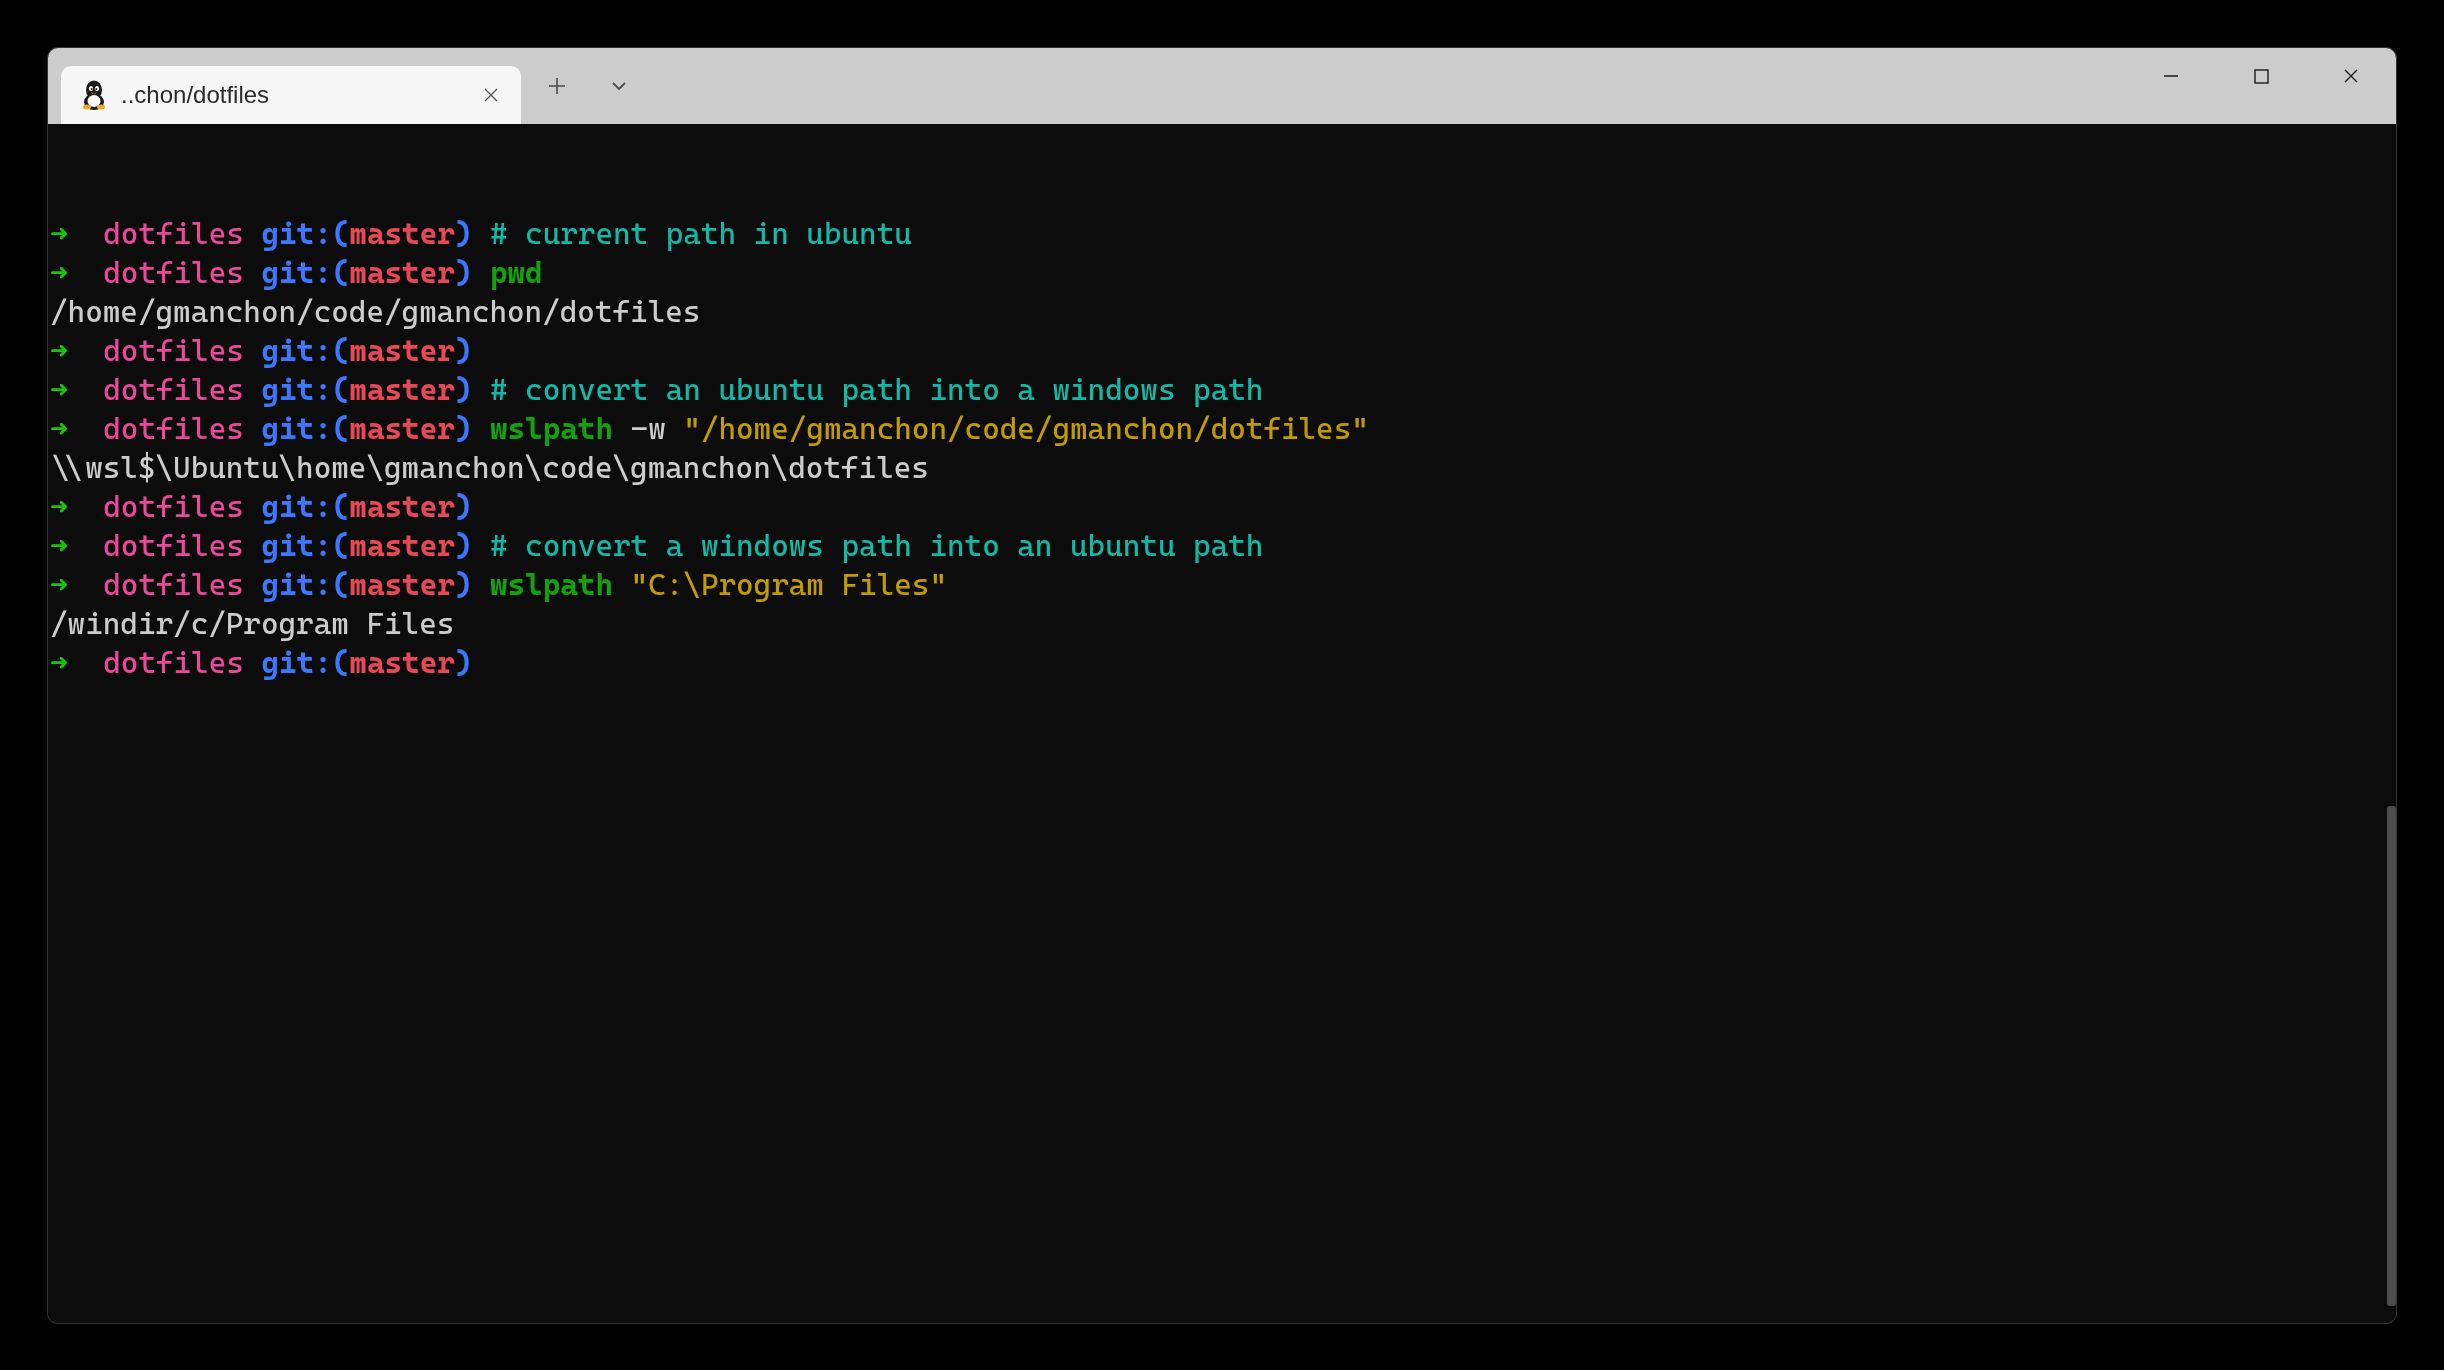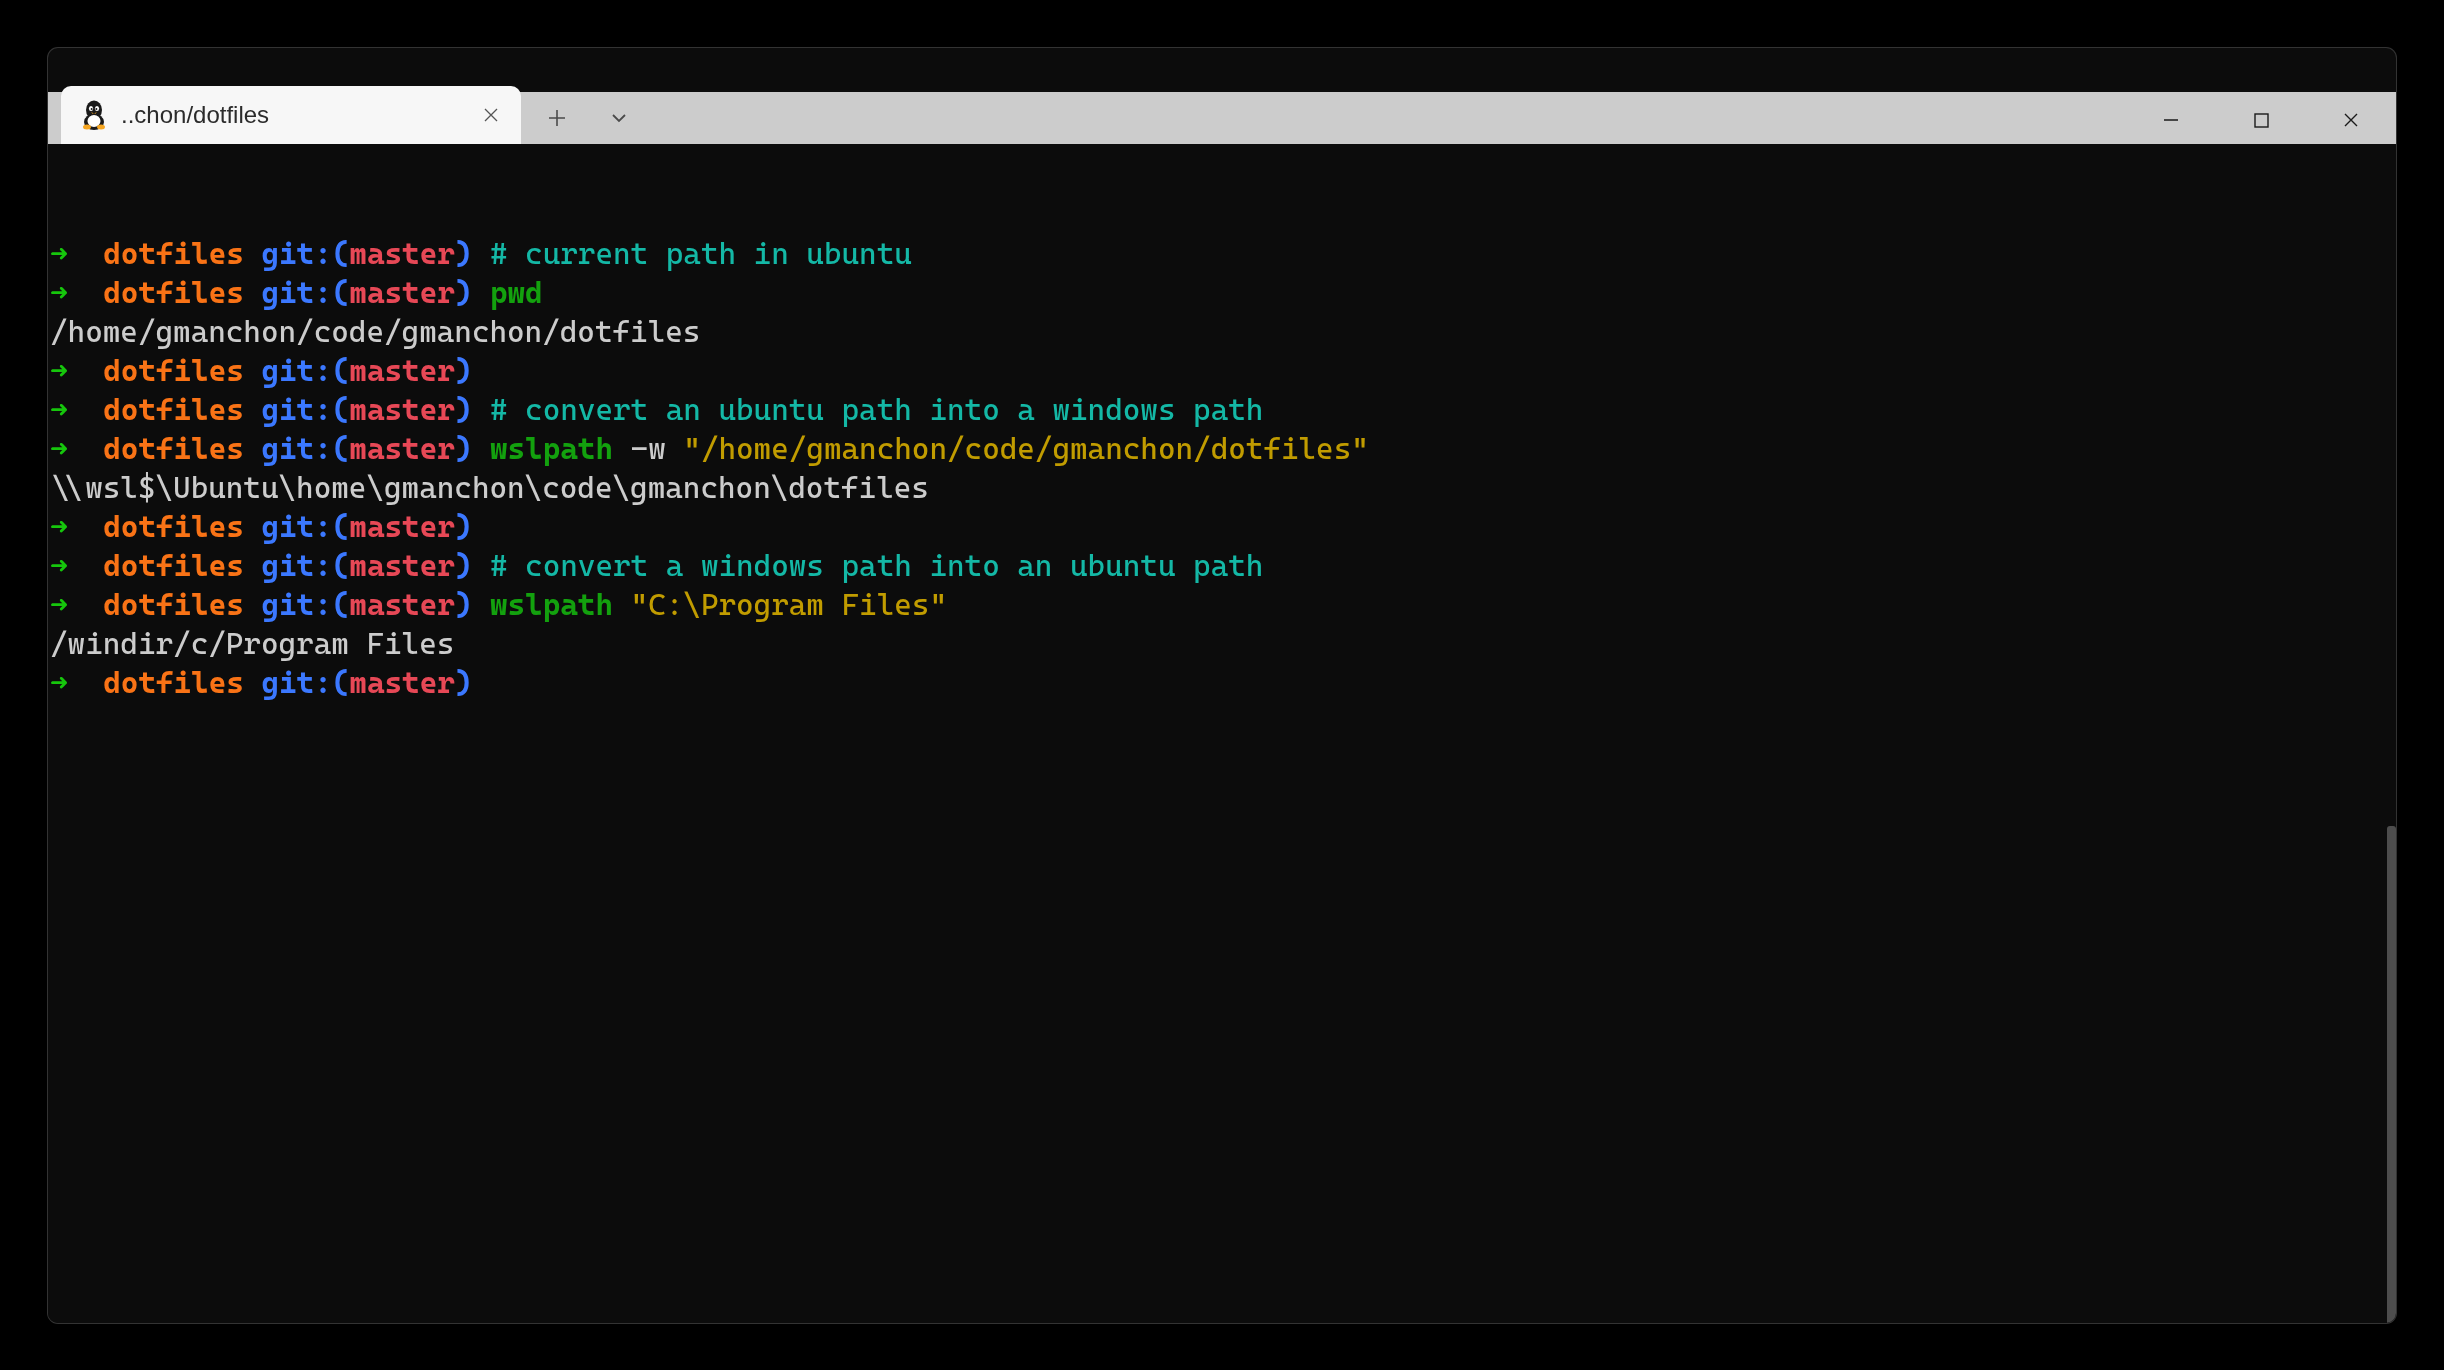--- a/index.html
+++ b/index.html
@@ -22,27 +22,26 @@
       height: 1275px;
       background: #0c0c0c;
       border-radius: 10px;
       overflow: hidden;
       box-shadow: 0 0 0 1px #333;
       display: flex;
       flex-direction: column;
       position: relative;
     }
     .titlebar {
-      height: 52px;
+      height: 76px;
       background: #cccccc;
       display: flex;
       align-items: flex-end;
       position: relative;
       flex-shrink: 0;
-      margin-top: 44px;
     }
     .tab {
       height: 58px;
       background: #f7f7f7;
       border-top-left-radius: 10px;
       border-top-right-radius: 10px;
       display: flex;
       align-items: center;
       padding: 0 18px 0 20px;
       margin-left: 13px;
@@ -122,22 +121,22 @@
       font-family: "Cascadia Code", "Cascadia Mono", Consolas, monospace;
     }
     .line {
       white-space: pre;
     }
     .arrow {
       color: #16c60c;
       font-weight: bold;
     }
     .dir {
-      color: #f97316;
-      font-weight: bold;
+      color: #ec4899;
+      font-weight: normal;
     }
     .git-label {
       color: #3b78ff;
       font-weight: bold;
     }
     .paren {
       color: #3b78ff;
       font-weight: bold;
     }
     .branch {

